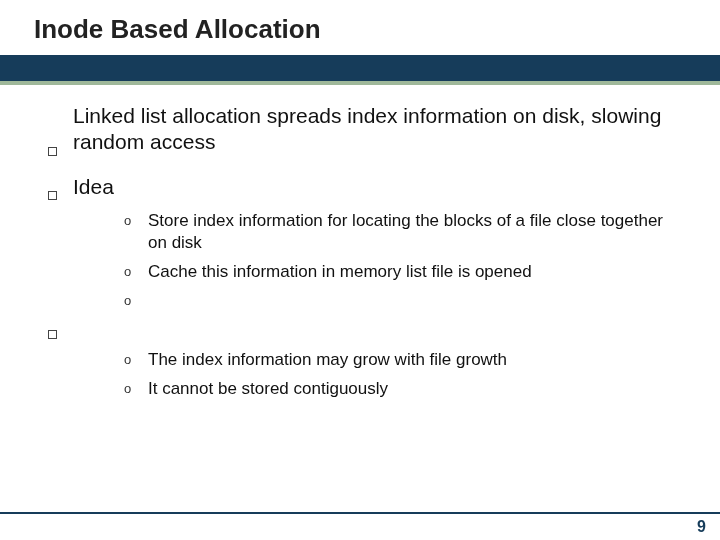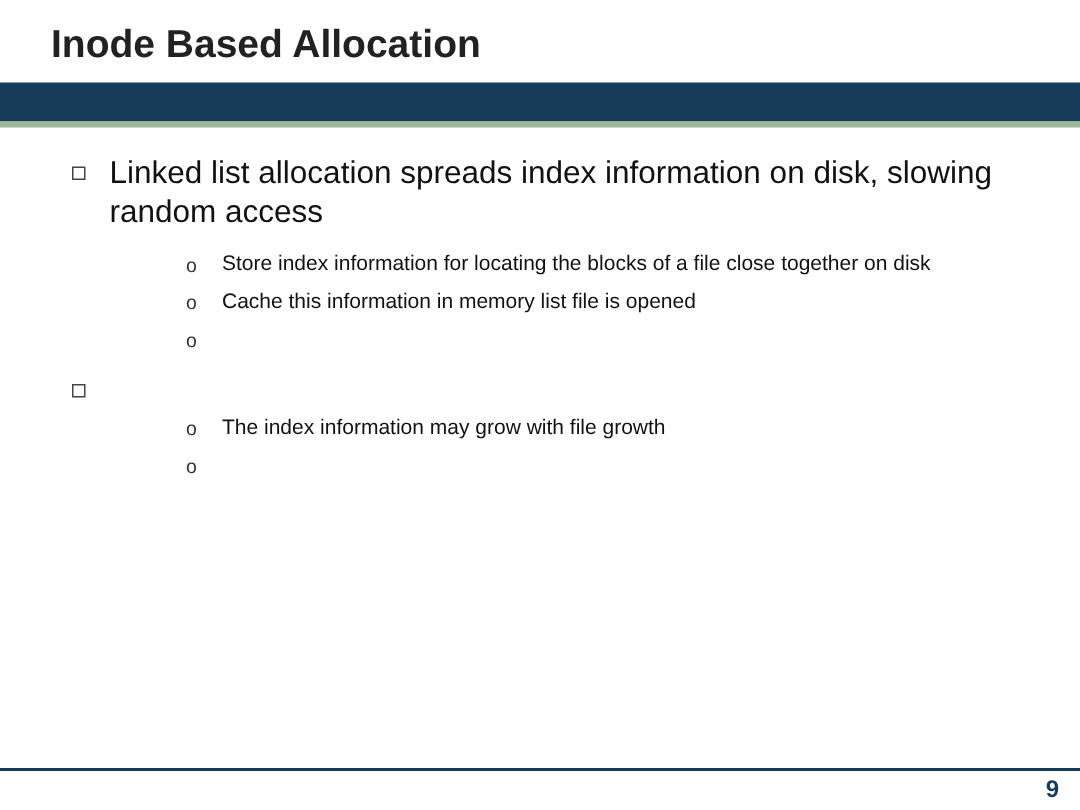--- a/index.html
+++ b/index.html
@@ -29,21 +29,21 @@
   .green-line {
     background: #9fb89a;
     height: 4px;
     width: 100%;
   }
   .content {
     padding: 18px 40px 0 48px;
   }
   .bullet-item {
     display: flex;
-    align-items: flex-start;
+    align-items: flex-end;
     margin-bottom: 18px;
   }
   .bullet-sq {
     width: 9px;
     height: 9px;
     border: 1px solid #444;
     background: #fff;
     margin-top: 8px;
     margin-right: 16px;
     flex-shrink: 0;
@@ -65,21 +65,21 @@
   }
   .sub-marker {
     font-size: 13px;
     color: #333;
     margin-right: 14px;
     flex-shrink: 0;
     margin-top: 3px;
     width: 10px;
   }
   .sub-text {
-    font-size: 14px;
+    font-size: 17px;
     color: #111;
     line-height: 1.3;
   }
   .footer-line {
     position: absolute;
     bottom: 26px;
     left: 0;
     width: 100%;
     height: 2px;
     background: #163c5a;
@@ -103,20 +103,24 @@
 </div>
 
 <div class="content">
 
   <div class="bullet-item">
     <div class="bullet-sq"></div>
     <div class="bullet-text">Linked list allocation spreads index information on disk, slowing random access</div>
   </div>
 
 
+  <div class="bullet-item">
+    <div class="bullet-sq"></div>
+    <div class="bullet-text">Idea</div>
+  </div>
   <div class="sublist">
     <div class="sub-item">
       <div class="sub-marker">o</div>
       <div class="sub-text">Store index information for locating the blocks of a file close together on disk</div>
     </div>
     <div class="sub-item">
       <div class="sub-marker">o</div>
       <div class="sub-text">Cache this information in memory list file is opened</div>
     </div>
     <div class="sub-item">
@@ -127,19 +131,20 @@
   <div class="bullet-item">
     <div class="bullet-sq"></div>
   </div>
   <div class="sublist">
     <div class="sub-item">
       <div class="sub-marker">o</div>
       <div class="sub-text">The index information may grow with file growth</div>
     </div>
     <div class="sub-item">
       <div class="sub-marker">o</div>
+      <div class="sub-text">It cannot be stored contiguously</div>
     </div>
   </div>
 
 </div>
 
 <div class="footer-line"></div>
 <div class="page-num">9</div>
 
 </body></html>

